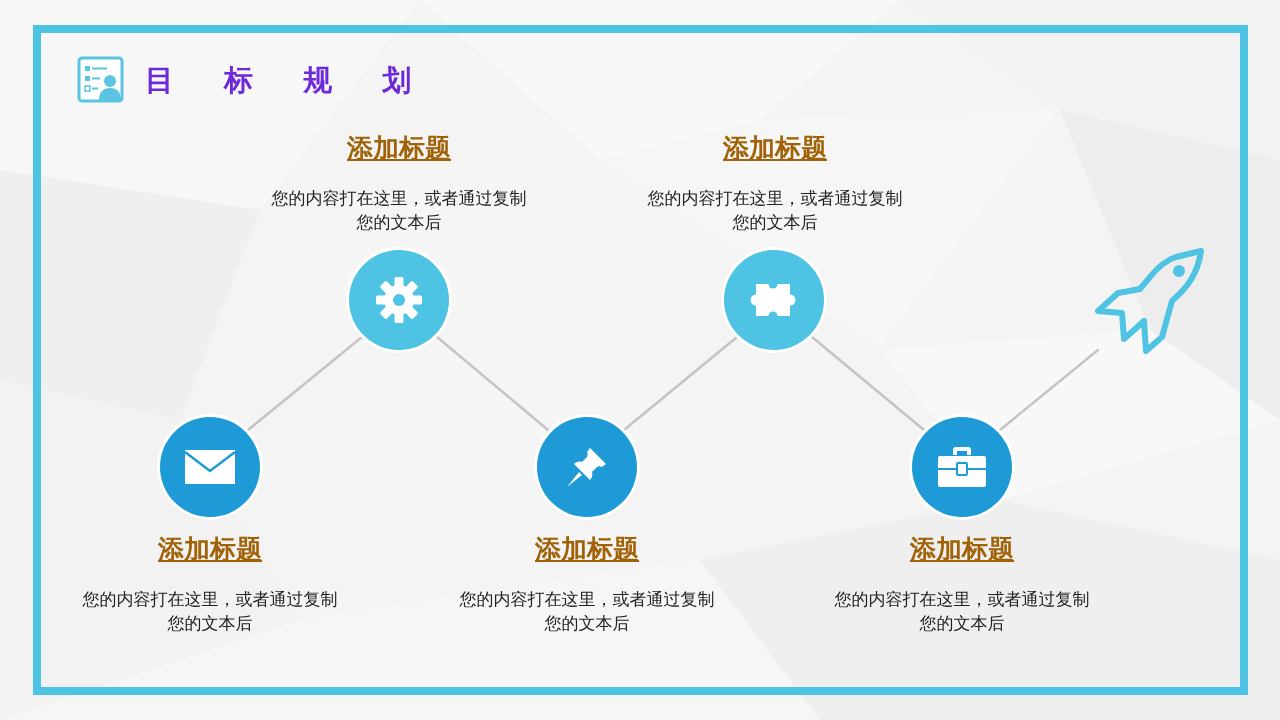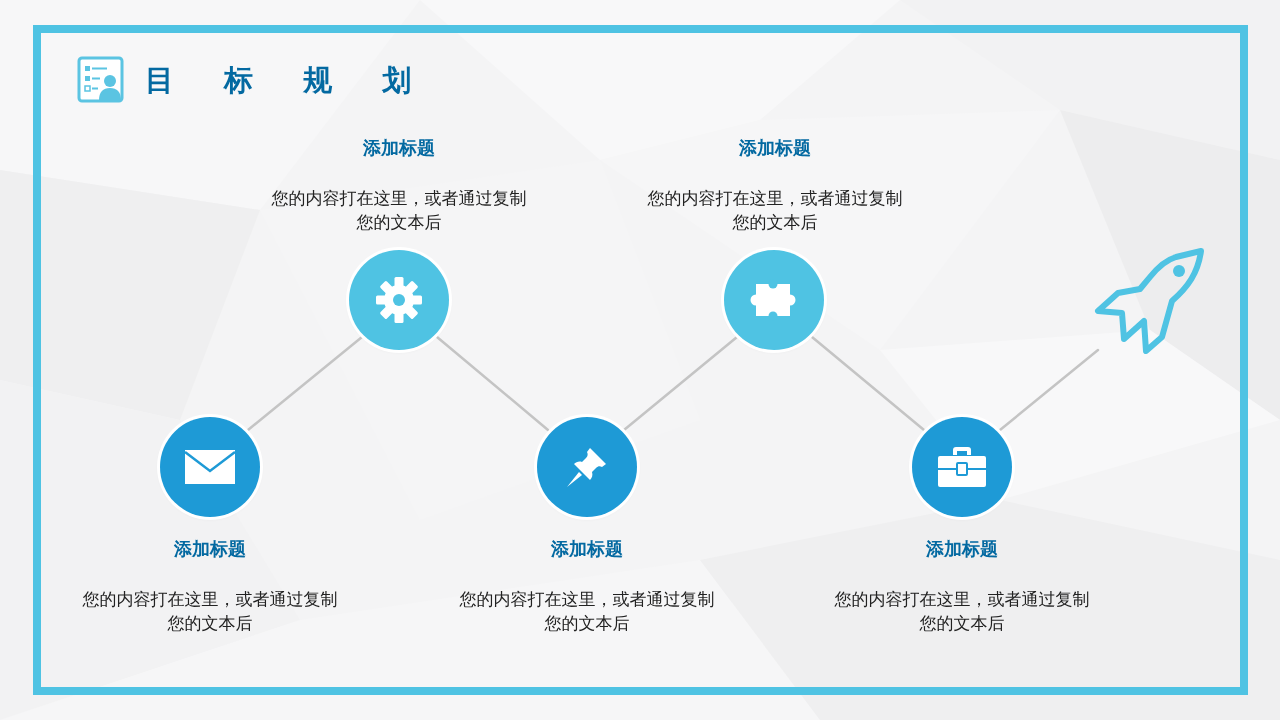--- a/index.html
+++ b/index.html
@@ -9,24 +9,24 @@
     background: #f3f3f4;
   }
   .bg { position:absolute; inset:0; }
   .frame {
     position:absolute; left:33px; top:25px; width:1199px; height:654px;
     border:8px solid #4fc3e3; box-sizing:content-box;
   }
   .header-icon { position:absolute; left:77px; top:56px; width:47px; height:47px; }
   .page-title {
     position:absolute; left:145px; top:62px; font-size:29px; font-weight:bold;
-    color:#0369a1; letter-spacing:20px; white-space:nowrap; line-height:36px;
+    color:#6d28d9; letter-spacing:20px; white-space:nowrap; line-height:36px;
   }
   .block { position:absolute; width:320px; text-align:center; }
-  .block .title { font-size:18px; font-weight:bold; color:#0369a1; line-height:32px; letter-spacing:0px; }
+  .block .title { font-size:26px; font-weight:bold; color:#a16207; line-height:32px; letter-spacing:0px;text-decoration:underline; }
   .block .desc { font-size:17px; color:#222; line-height:24px; margin-top:22px; }
   .node {
     position:absolute; width:100px; height:100px; border-radius:50%;
     box-shadow: 0 0 0 3px #ffffff, 0 1px 4px rgba(0,0,0,0.10);
     display:flex; align-items:center; justify-content:center;
   }
   .node.light { background:#4fc3e3; }
   .node.dark { background:#1e9ad6; }
   .node svg { display:block; }
   .lines { position:absolute; left:0; top:0; }

